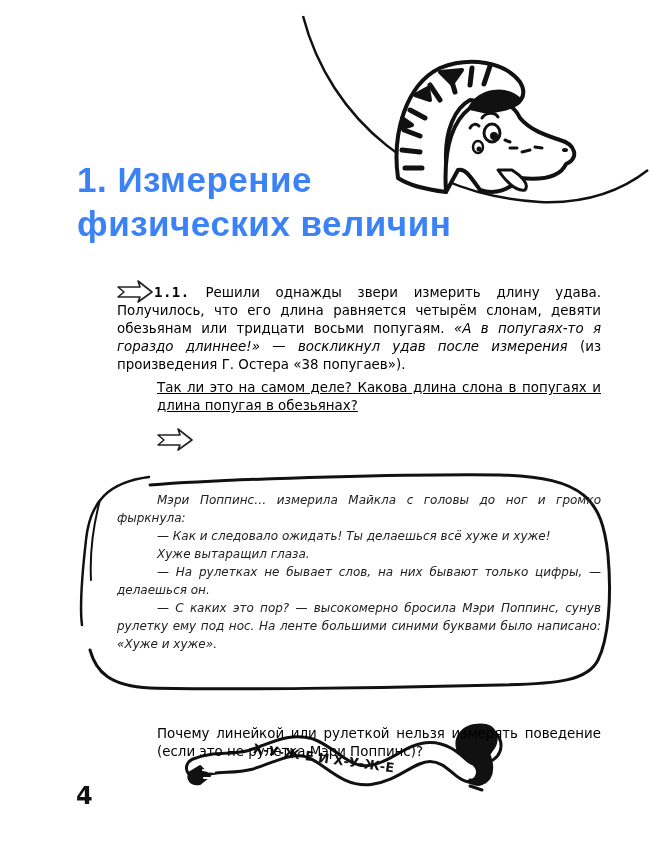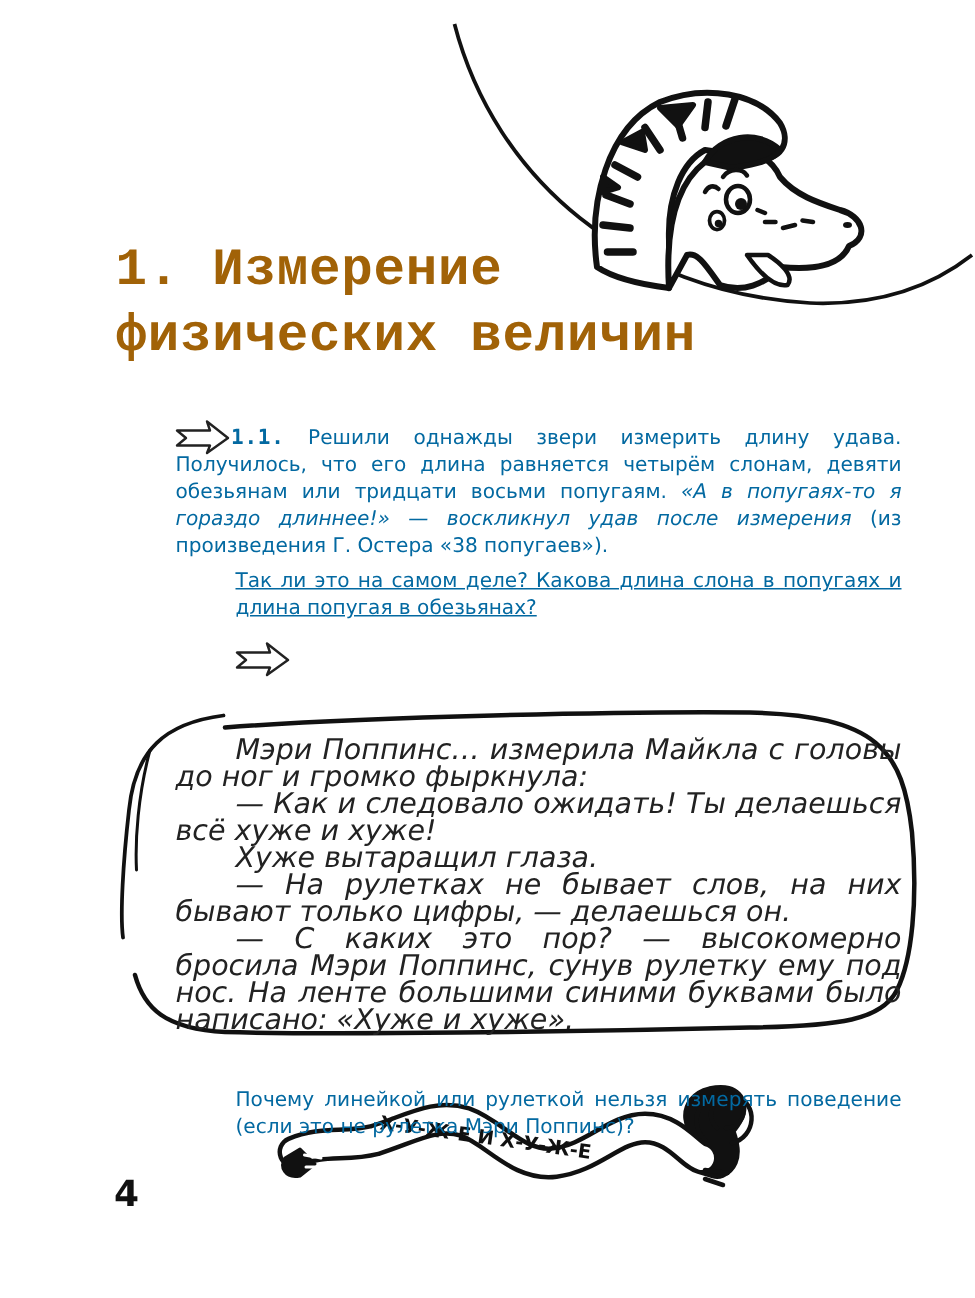--- a/index.html
+++ b/index.html
@@ -1,40 +1,40 @@
 <!DOCTYPE html>
 <html><head>
   <meta charset="utf-8">
   <style>
     html, body { margin: 0; padding: 0; background: #ffffff; }
     body { width: 650px; height: 865px; position: relative; overflow: hidden; color: #1c1c1c; }
     .page { position: absolute; left: 0; top: 0; width: 650px; height: 865px; }
     .art { position: absolute; left: 0; top: 0; }
     .title {
       position: absolute; left: 77px; top: 158px;
-      font-family: Liberation Mono, monospace; font-weight: bold;
-      font-size: 35px; line-height: 44px; letter-spacing: 0.5px; color: #a16207;
+      font-family: Liberation Sans, sans-serif; font-weight: bold;
+      font-size: 35px; line-height: 44px; letter-spacing: 0.5px; color: #3b82f6;
       margin: 0;
     }
     .title .line { display: block; white-space: nowrap; }
     .body {
       font-family: "DejaVu Sans", sans-serif; font-size: 13.4px; line-height: 18px;
-      color: #0369a1; text-align: justify;
+      color: #000000; text-align: justify;
     }
     .para { position: absolute; margin: 0; }
     .p11 { left: 117px; top: 283px; width: 484px; }
     .p-q1 { left: 157px; top: 379px; width: 444px; text-decoration: underline; }
     .p12 { left: 157px; top: 431px; width: 444px; }
     .p-q2 { left: 157px; top: 695px; width: 444px; margin-top: 30px; }
     .arrow { display: inline-block; width: 36px; height: 16px; vertical-align: -3px; margin-right: 1px; }
     .num { font-family: "DejaVu Sans Mono", monospace; font-weight: bold; font-size: 14px; letter-spacing: 0.5px; }
     .it { font-style: italic; }
     .quote-box {
       position: absolute; left: 117px; top: 491px; width: 484px;
-      font-family: "DejaVu Sans", sans-serif; font-style: italic; font-size: 19px; line-height: 18px;
+      font-family: "DejaVu Sans", sans-serif; font-style: italic; font-size: 12px; line-height: 18px;
       color: #222; text-align: justify;
     }
     .quote-box p { margin: 0; text-indent: 40px; }
     .page-number {
       position: absolute; left: 76px; top: 782px;
       font-family: "DejaVu Sans", sans-serif; font-weight: bold; font-size: 24px; color: #111;
     }
   </style>
 </head>
 <body>

